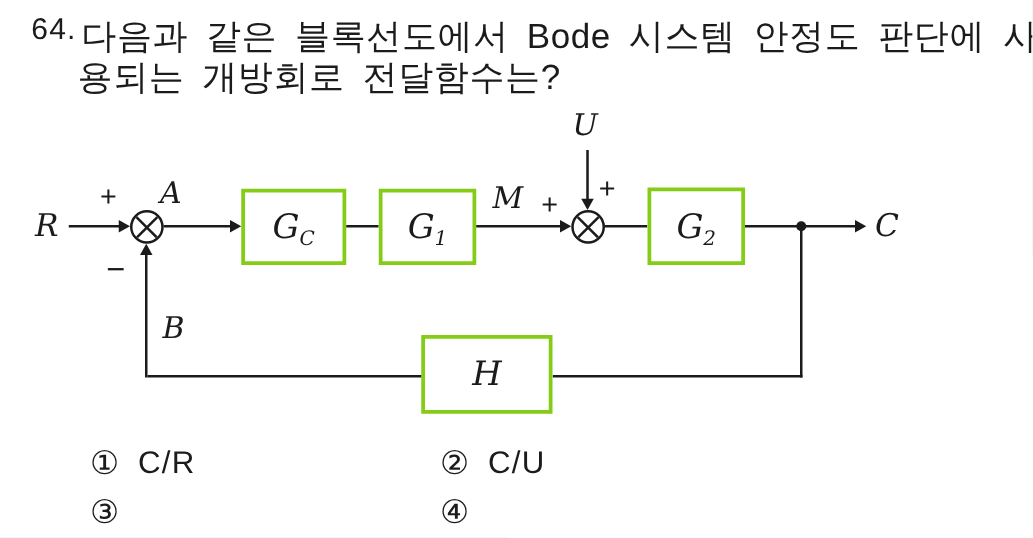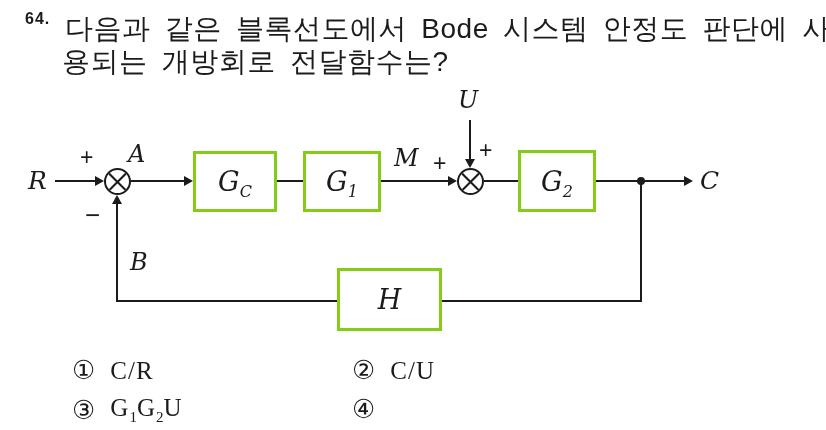--- a/index.html
+++ b/index.html
@@ -7,21 +7,21 @@
   .page{
     position:relative;
     width:826px;height:430px;
     background:#ffffff;
     overflow:hidden;
     font-family:"Liberation Sans","DejaVu Sans",sans-serif;
     color:#1b1b1b;
   }
   
   .qline{position:absolute;font-size:28px;letter-spacing:0.5px;word-spacing:6px;white-space:nowrap;color:#1b1b1b;}
-  .qnum{position:absolute;font-size:16px;letter-spacing:1px;color:#1b1b1b;font-weight:bold;}
+  .qnum{position:absolute;font-size:24px;letter-spacing:1px;color:#1b1b1b;}
 
   
   .hline{position:absolute;height:2px;background:#1b1b1b;}
   .vline{position:absolute;width:2px;background:#1b1b1b;}
   .arrow-r{position:absolute;width:0;height:0;border-top:5px solid transparent;border-bottom:5px solid transparent;border-left:9px solid #1b1b1b;}
   .arrow-d{position:absolute;width:0;height:0;border-left:5px solid transparent;border-right:5px solid transparent;border-top:9px solid #1b1b1b;}
   .arrow-u{position:absolute;width:0;height:0;border-left:5px solid transparent;border-right:5px solid transparent;border-bottom:9px solid #1b1b1b;}
   .sum{position:absolute;width:27px;height:27px;box-sizing:border-box;border:2px solid #1b1b1b;border-radius:50%;overflow:hidden;background:#fff;}
   .sum .xb{position:absolute;left:-4px;right:-4px;top:50%;height:2px;margin-top:-1px;background:#1b1b1b;}
   .sum .x1{transform:rotate(45deg);}
@@ -29,21 +29,21 @@
   .block{position:absolute;box-sizing:border-box;border:3px solid #84cc16;background:#fff;display:flex;align-items:center;justify-content:center;}
   .blabel{font-family:"DejaVu Serif","Liberation Serif",serif;font-style:italic;font-size:27px;color:#1b1b1b;line-height:1;}
   .blabel sub{font-size:16px;line-height:0;}
   .mlabel{position:absolute;font-family:"DejaVu Serif","Liberation Serif",serif;font-style:italic;font-size:24px;color:#1b1b1b;line-height:1;}
   .sign{position:absolute;font-size:23px;color:#1b1b1b;line-height:1;}
   .dot{position:absolute;width:8px;height:8px;border-radius:50%;background:#1b1b1b;}
 
   
   .opt{position:absolute;display:flex;align-items:center;font-size:25px;color:#1b1b1b;white-space:nowrap;}
   .onum{font-size:26px;margin-right:15px;}
-  .otext{letter-spacing:1px;font-family:Liberation Serif, serif;}
+  .otext{letter-spacing:1px;}
   .otext sub{font-size:0.6em;letter-spacing:0;}
 </style>
 </head>
 <body>
 
 <div class="page">
 
   <span class="qnum" style="left:25px;top:10px;">64.</span>
   <span class="qline" style="left:65px;top:10px;">다음과 같은 블록선도에서 Bode 시스템 안정도 판단에 사</span>
   <span class="qline" style="left:62px;top:43px;">용되는 개방회로 전달함수는?</span>
@@ -120,20 +120,19 @@
     <span class="otext">C/R</span>
   </div>
 
   <div class="opt" style="left:352px;top:355px;">
     <span class="onum">②</span>
     <span class="otext">C/U</span>
   </div>
 
   <div class="opt" style="left:72px;top:394px;">
     <span class="onum">③</span>
-    <span class="otext"><span>G</span><sub>1</sub><span>G</span><sub>2</sub><span>U</span></span>
   </div>
 
   <div class="opt" style="left:352px;top:394px;">
     <span class="onum">④</span>
   </div>
 
 </div>
 
 </body></html>

